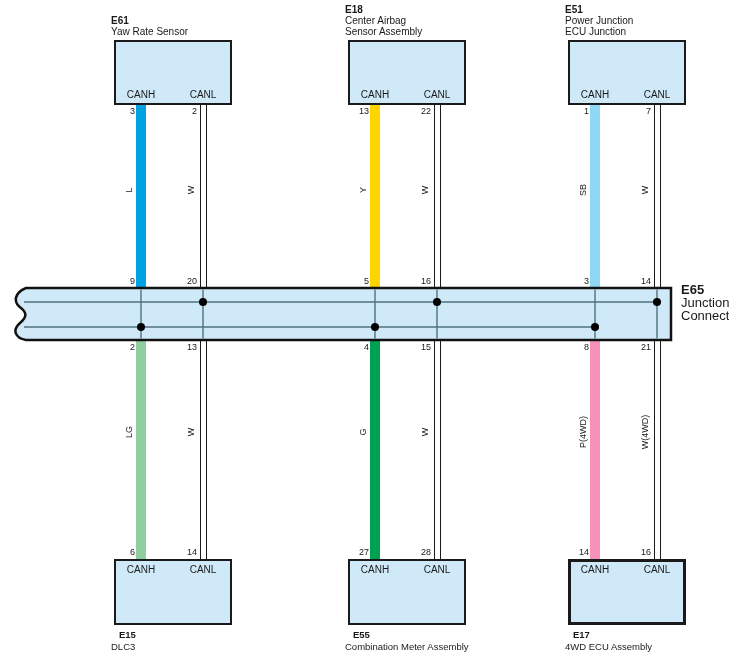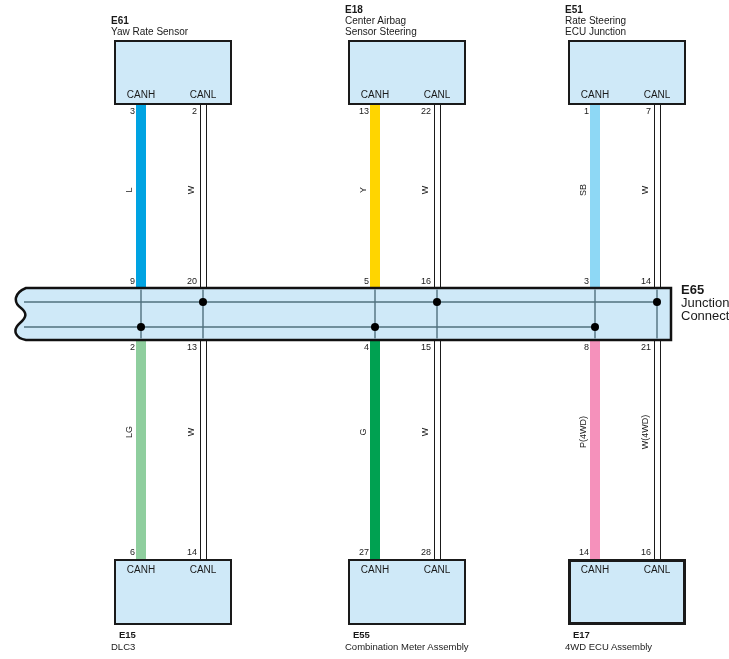--- a/index.html
+++ b/index.html
@@ -81,21 +81,21 @@
       <div class="abs box" style="left: 114px; top: 559px; width: 118px; height: 66px; background: rgb(207, 233, 248); border-width: 2px;"></div>
       <div class="abs cl" style="left: 111px; top: 564px;">CANH</div>
       <div class="abs cl" style="left: 173px; top: 564px;">CANL</div>
       <div class="abs btitle" style="left: 111px; top: 629px;">
         <div class="id">E15</div>
         <div>DLC3</div>
       </div>
       <div class="abs title" style="left: 345px; top: 4px;">
         <div class="id">E18</div>
         <div>Center Airbag</div>
-        <div>Sensor Steering</div>
+        <div>Sensor Assembly</div>
       </div>
       <div class="abs box" style="left: 348px; top: 40px; width: 118px; height: 65px; background: rgb(207, 233, 248); border-width: 2px;"></div>
       <div class="abs cl" style="left: 345px; top: 89px;">CANH</div>
       <div class="abs cl" style="left: 407px; top: 89px;">CANL</div>
       <div class="abs pin" style="left: 339px; top: 106px;">13</div>
       <div class="abs pin" style="left: 401px; top: 106px;">22</div>
       <div class="abs pin" style="left: 339px; top: 276px;">5</div>
       <div class="abs pin" style="left: 401px; top: 276px;">16</div>
       <span class="abs rot" style="left: 363px; top: 190px;">Y</span>
       <span class="abs rot" style="left: 425px; top: 190px;">W</span>
@@ -107,21 +107,21 @@
       <div class="abs pin" style="left: 401px; top: 547px;">28</div>
       <div class="abs box" style="left: 348px; top: 559px; width: 118px; height: 66px; background: rgb(207, 233, 248); border-width: 2px;"></div>
       <div class="abs cl" style="left: 345px; top: 564px;">CANH</div>
       <div class="abs cl" style="left: 407px; top: 564px;">CANL</div>
       <div class="abs btitle" style="left: 345px; top: 629px;">
         <div class="id">E55</div>
         <div>Combination Meter Assembly</div>
       </div>
       <div class="abs title" style="left: 565px; top: 4px;">
         <div class="id">E51</div>
-        <div>Rate Steering</div>
+        <div>Power Junction</div>
         <div>ECU Junction</div>
       </div>
       <div class="abs box" style="left: 568px; top: 40px; width: 118px; height: 65px; background: rgb(207, 233, 248); border-width: 2px;"></div>
       <div class="abs cl" style="left: 565px; top: 89px;">CANH</div>
       <div class="abs cl" style="left: 627px; top: 89px;">CANL</div>
       <div class="abs pin" style="left: 559px; top: 106px;">1</div>
       <div class="abs pin" style="left: 621px; top: 106px;">7</div>
       <div class="abs pin" style="left: 559px; top: 276px;">3</div>
       <div class="abs pin" style="left: 621px; top: 276px;">14</div>
       <span class="abs rot" style="left: 583px; top: 190px;">SB</span>

